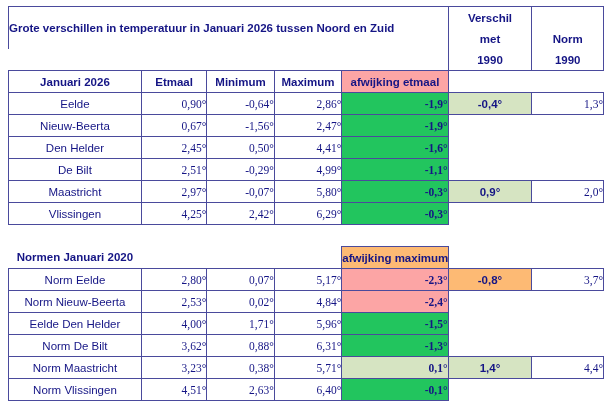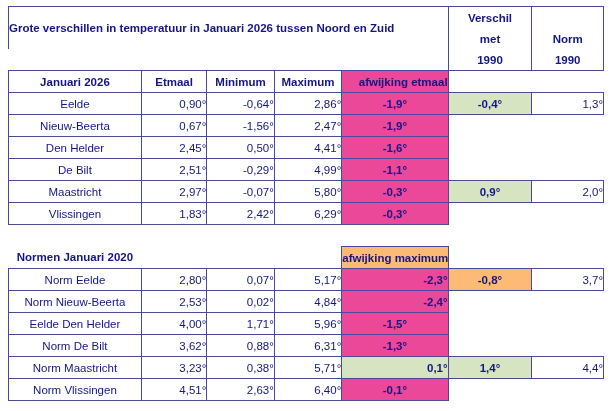--- a/index.html
+++ b/index.html
@@ -38,41 +38,39 @@
     overflow: hidden;
   }
   td.noborder {
     border: none !important;
   }
   td.nb-top { border-top: none !important; }
   td.nb-bottom { border-bottom: none !important; }
 
   .cell-pad-l { padding-left: 5px; text-align: center; }
   .cell-pad-r { padding-right: 7px; }
-  .right { text-align: right; }
+  .right { text-align: right; font-family: Liberation Serif, serif; }
   .center { text-align: center; }
   .bold { font-weight: bold; }
 
   .title {
     font-weight: bold;
     font-size: 11.5px;
     color: #1414a0;
     padding-left: 8px;
   }
   .hdr-blue {
     font-weight: bold;
     color: #1414a0;
   }
   .cyan {
-    background: #ec4899;
-    text-align: right;
+    background: #fca5a5;
   }
   .lightcyan {
-    background: #ec4899;
-    text-align: center;
+    background: #22c55e;
   }
   .pink {
     background: #fdba74;
   }
   .green {
     background: #d6e4c2;
   }
   .footer {
     position: absolute;
     right: 14px;
@@ -166,21 +164,21 @@
         <td class="cell-pad-l">Maastricht</td>
         <td class="right cell-pad-r">2,97°</td>
         <td class="right cell-pad-r">-0,07°</td>
         <td class="right cell-pad-r">5,80°</td>
         <td class="right cell-pad-r bold lightcyan">-0,3°</td>
         <td class="center bold green">0,9°</td>
         <td class="right cell-pad-r">2,0°</td>
       </tr>
       <tr>
         <td class="cell-pad-l">Vlissingen</td>
-        <td class="right cell-pad-r">1,83°</td>
+        <td class="right cell-pad-r">4,25°</td>
         <td class="right cell-pad-r">2,42°</td>
         <td class="right cell-pad-r">6,29°</td>
         <td class="right cell-pad-r bold lightcyan">-0,3°</td>
         <td class="noborder"></td>
         <td class="noborder"></td>
       </tr>
 
       <tr class="spacer-row">
         <td class="noborder" colspan="7"></td>
       </tr>

